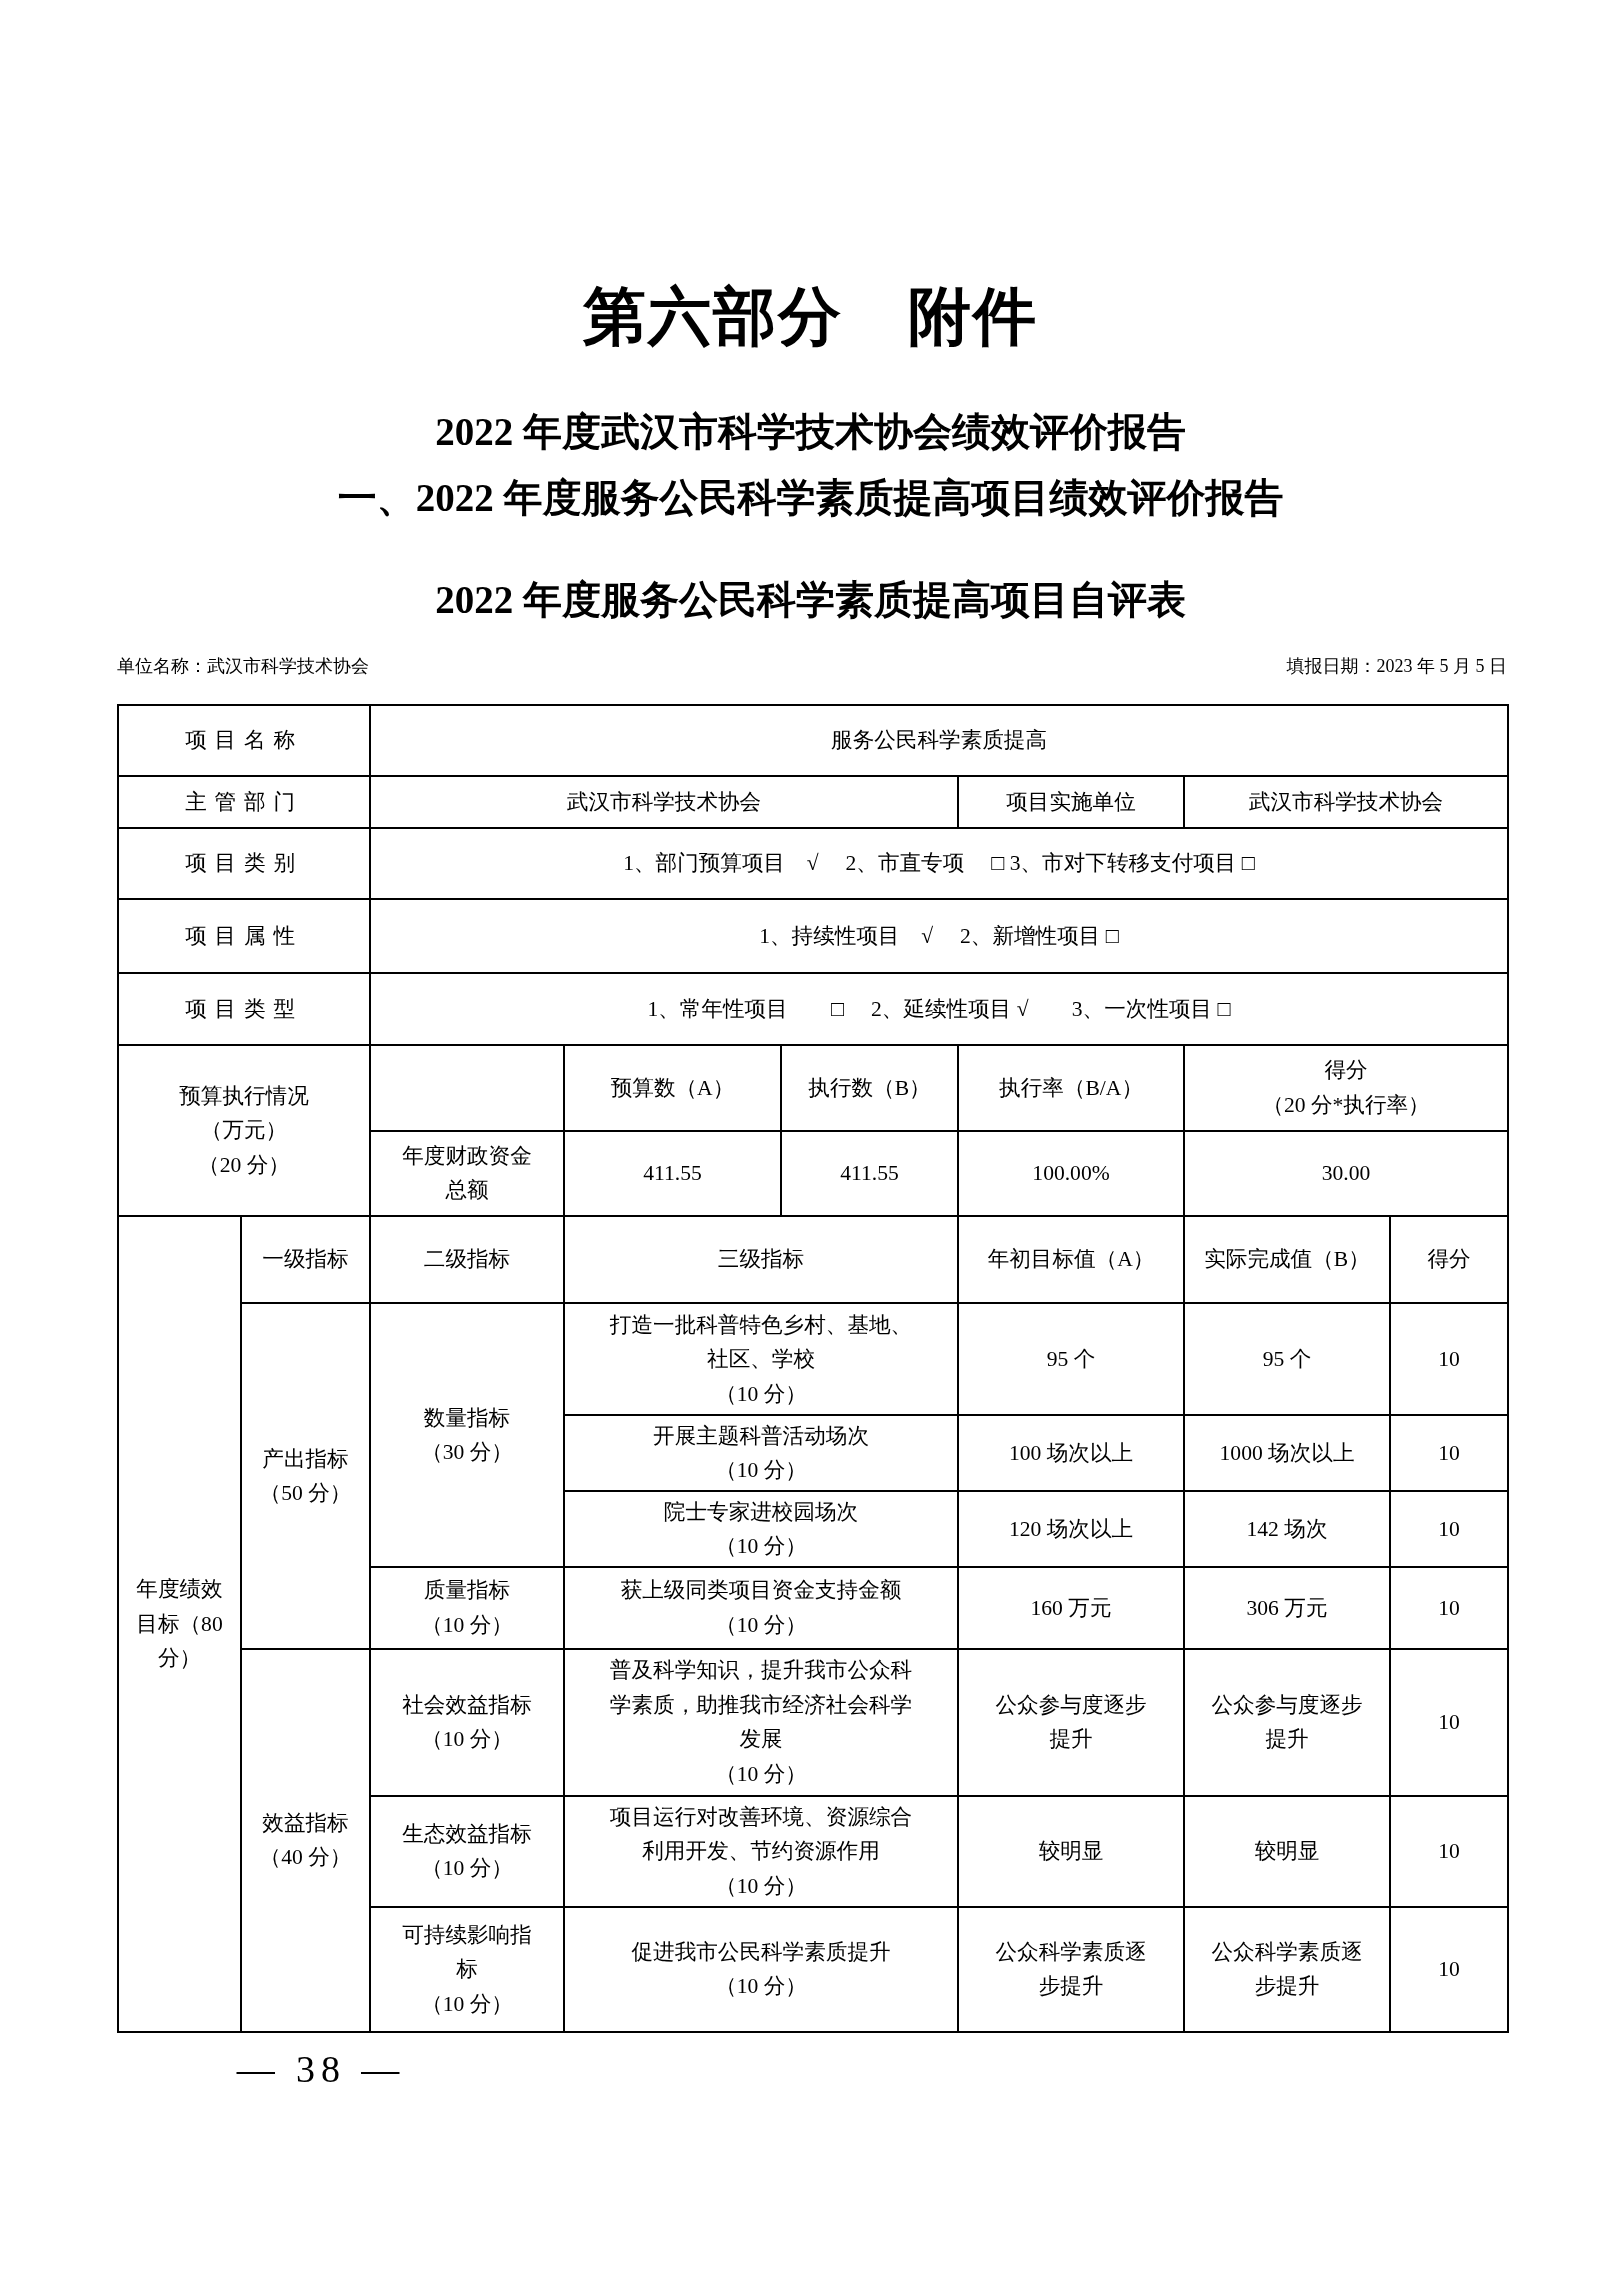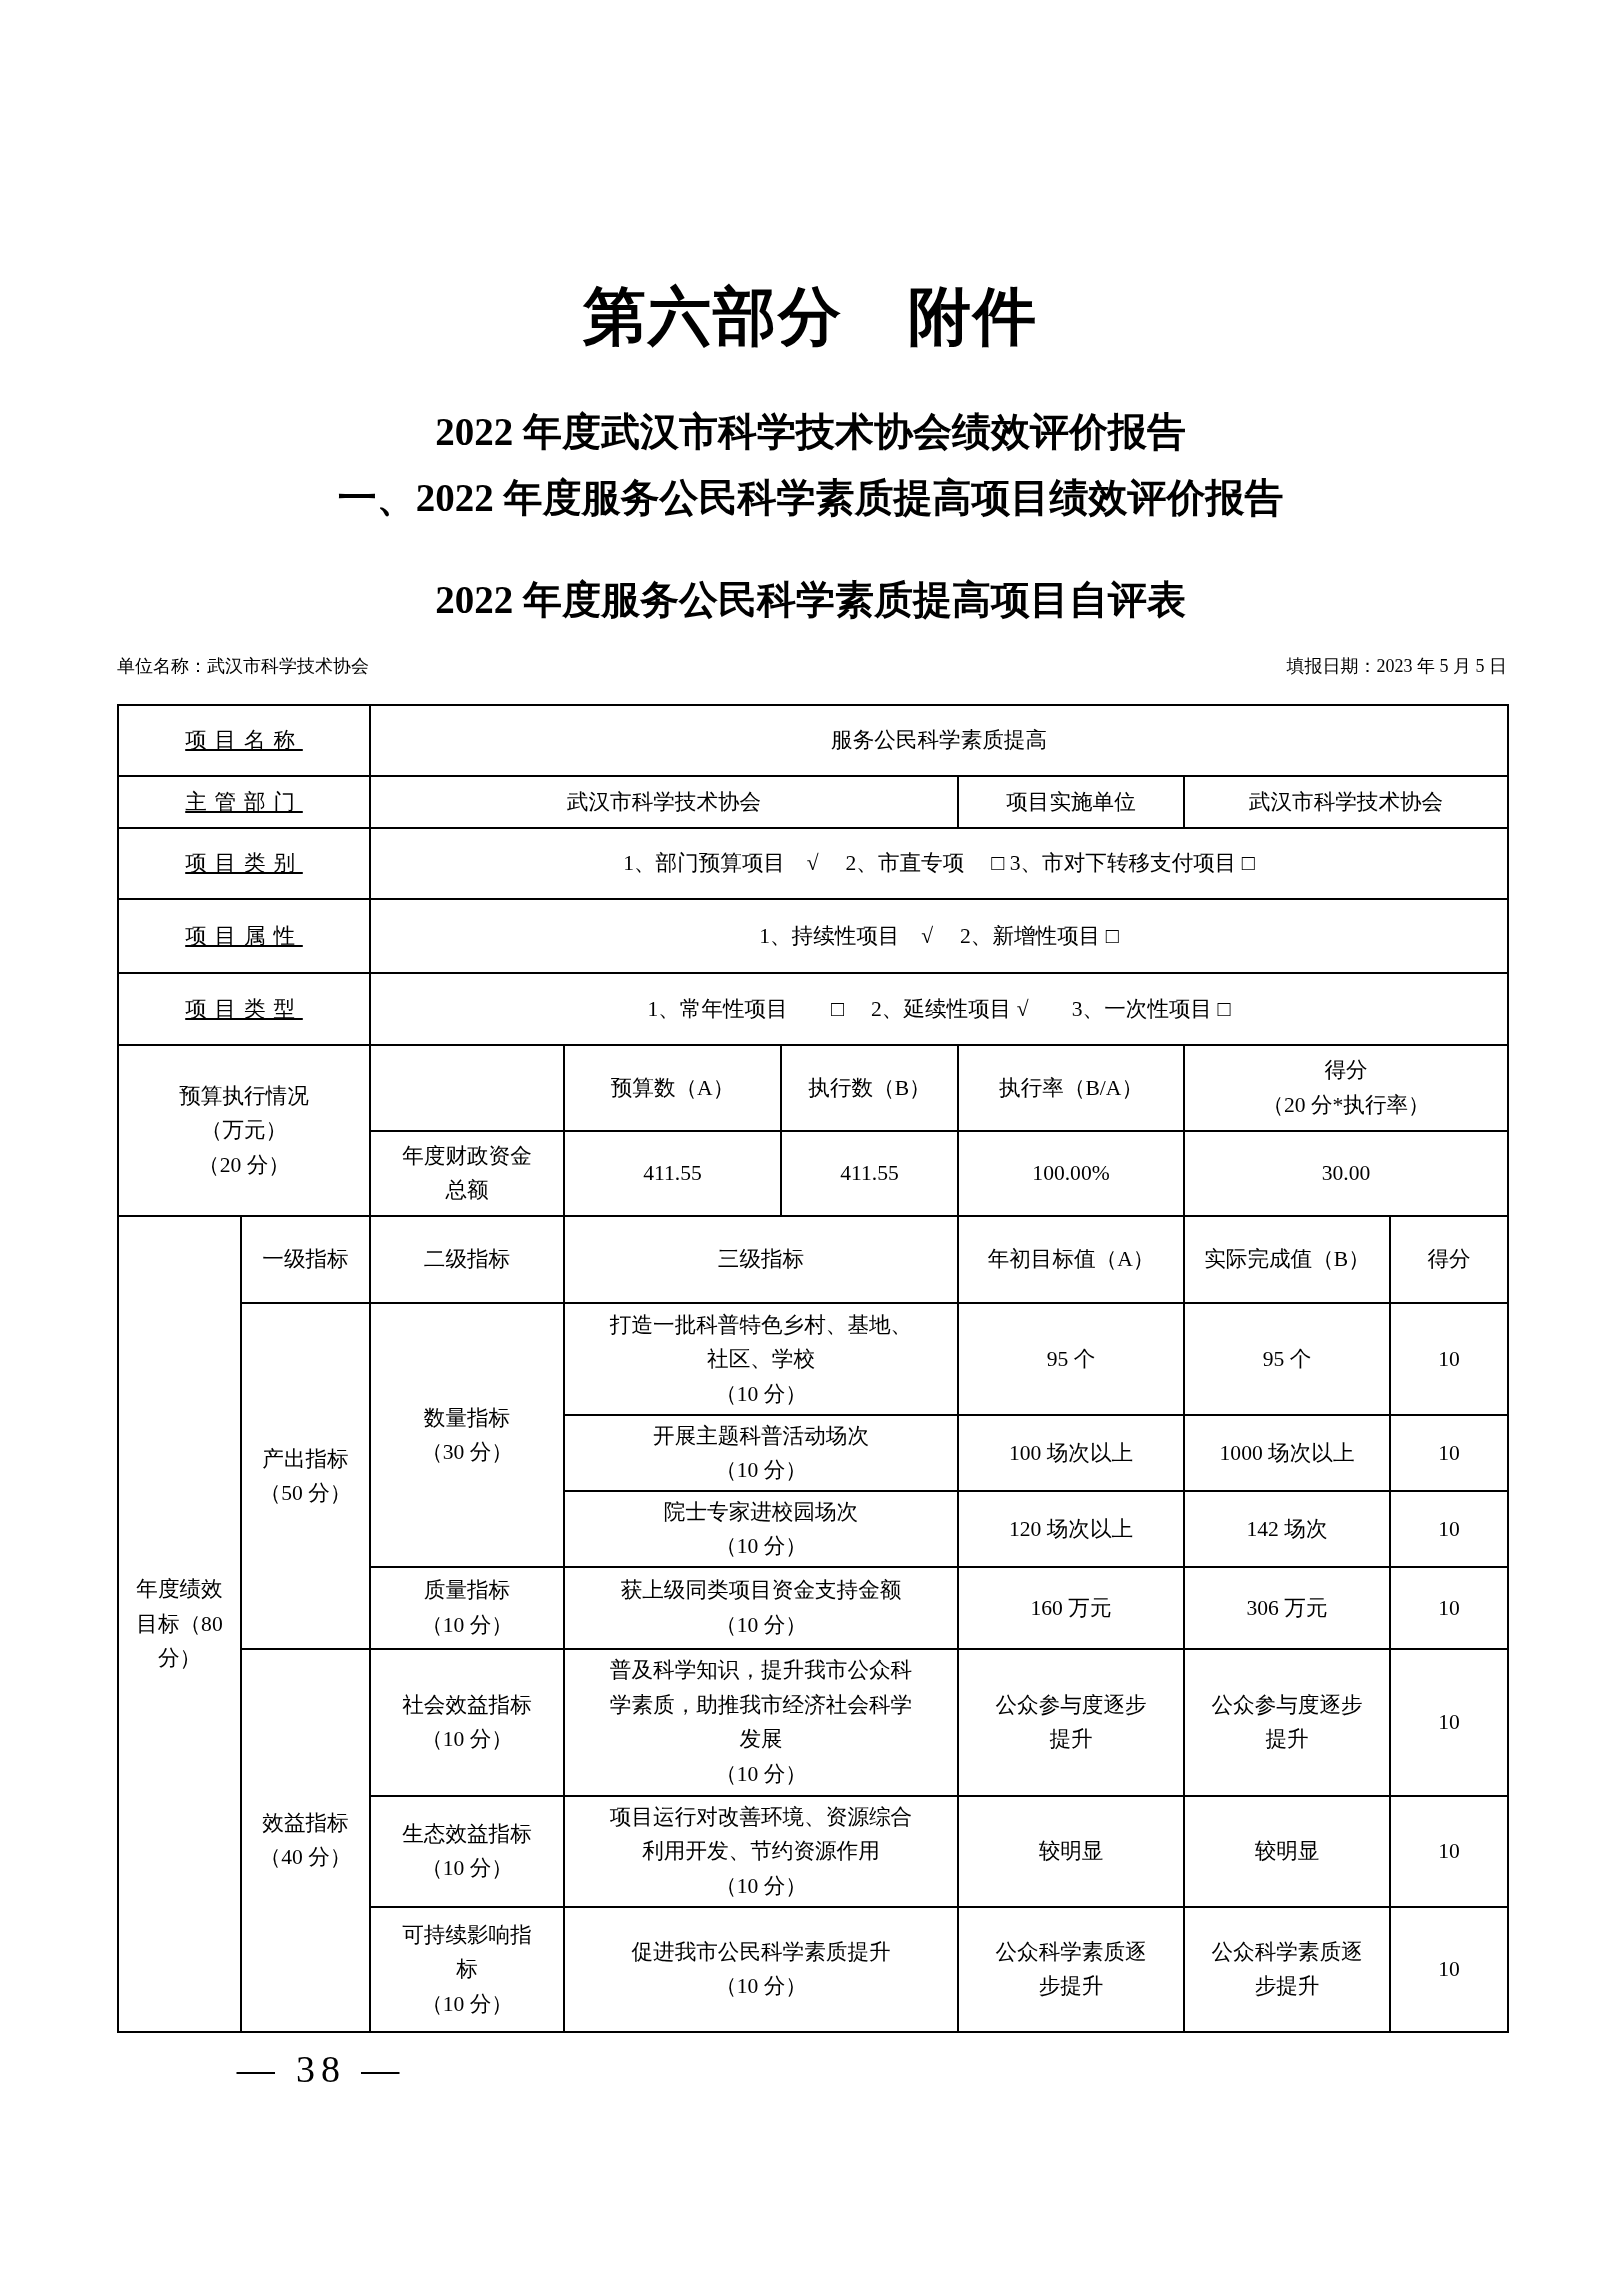--- a/index.html
+++ b/index.html
@@ -12,21 +12,21 @@
   #sub1{top:402px;}
   #sub2{top:460px;margin-top:8px;}
   #sub3{top:570px;}
   #info-line{top:647px;left:117px;width:1390px;height:39px;line-height:39px;
              display:flex;justify-content:space-between;font-size:18px;}
   #main-table{position:absolute;left:117px;top:704px;width:1390px;height:1329px;
               border-collapse:collapse;table-layout:fixed;}
   #main-table td{border:2px solid #000;text-align:center;vertical-align:middle;
                  font-size:21.6px;line-height:1.6;padding:2px 5.9px;overflow:hidden;}
   .pre{white-space:pre-line;}
-  .lbl{letter-spacing:7.8px;text-decoration:underline;}
+  .lbl{letter-spacing:7.8px;}
   #page-number{top:2047px;left:174px;width:294px;text-align:center;font-size:38px;letter-spacing:5.9px;}
 </style>
 </head>
 <body>
 
 <div class="abs center" id="doc-title">第六部分　附件</div>
 <div class="abs center subtitle" id="sub1">2022 年度武汉市科学技术协会绩效评价报告</div>
 <div class="abs center subtitle" id="sub2">一、2022 年度服务公民科学素质提高项目绩效评价报告</div>
 <div class="abs center subtitle" id="sub3">2022 年度服务公民科学素质提高项目自评表</div>
 

